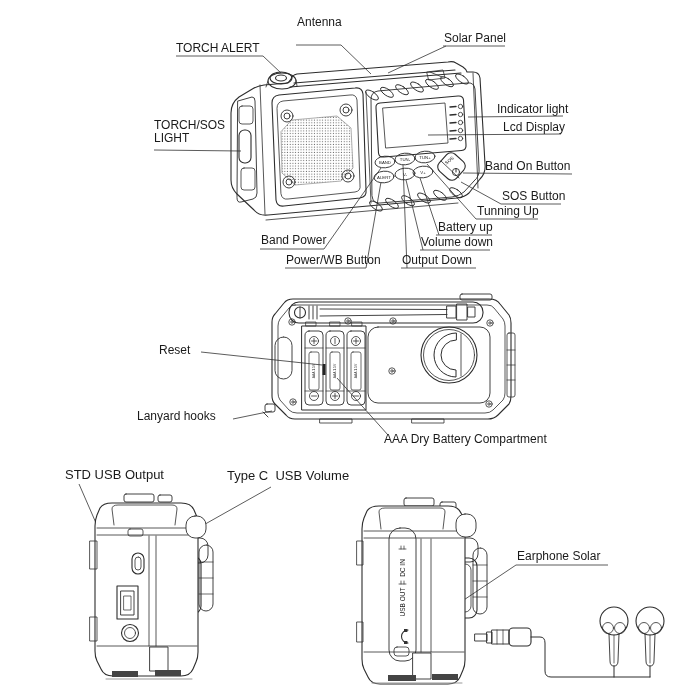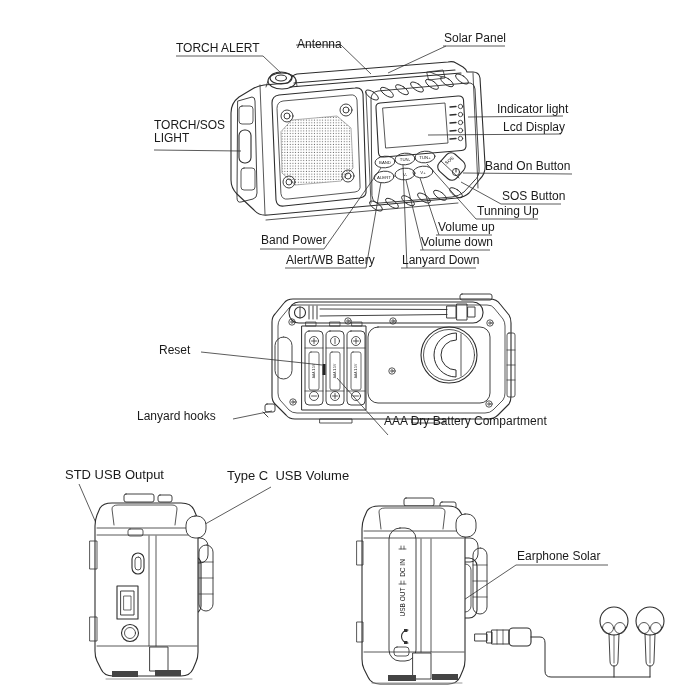--- a/index.html
+++ b/index.html
@@ -337,34 +337,34 @@
       <circle cx="650" cy="621" r="14"></circle>
       <circle cx="644" cy="628" r="5.5" stroke-width="0.8"></circle>
       <circle cx="656" cy="628" r="5.5" stroke-width="0.8"></circle>
       <path d="M645 634 L646 661 Q646 666 650 666 Q654 666 654 661 L655 634" stroke-width="0.9"></path>
       <path d="M650 635 V663" stroke-width="0.7"></path>
     </g>
   </g>
 </svg>
 
 <div class="callout" style="left:176px;top:42px">TORCH ALERT</div>
-<div class="callout" style="left:297px;top:38px">Antenna</div>
+<div class="callout" style="left:297px;top:16px">Antenna</div>
 <div class="callout" style="left:444px;top:32px">Solar Panel</div>
 <div class="callout" style="left:497px;top:103px">Indicator light</div>
 <div class="callout" style="left:503px;top:121px">Lcd Display</div>
 <div class="callout" style="left:485px;top:160px">Band On Button</div>
 <div class="callout" style="left:502px;top:190px">SOS Button</div>
 <div class="callout" style="left:477px;top:205px">Tunning Up</div>
-<div class="callout" style="left:438px;top:221px">Volume up</div>
+<div class="callout" style="left:438px;top:221px">Battery up</div>
 <div class="callout" style="left:421px;top:236px">Volume down</div>
-<div class="callout" style="left:402px;top:254px">Lanyard Down</div>
-<div class="callout" style="left:286px;top:254px">Alert/WB Battery</div>
+<div class="callout" style="left:402px;top:254px">Output Down</div>
+<div class="callout" style="left:286px;top:254px">Power/WB Button</div>
 <div class="callout" style="left:261px;top:234px">Band Power</div>
 <div class="callout" style="left:154px;top:119px">TORCH/SOS
 LIGHT</div>
 <div class="callout" style="left:159px;top:344px">Reset</div>
 <div class="callout" style="left:137px;top:410px">Lanyard hooks</div>
-<div class="callout" style="left:384px;top:415px">AAA Dry Battery Compartment</div>
+<div class="callout" style="left:384px;top:433px">AAA Dry Battery Compartment</div>
 <div class="callout big" style="left:65px;top:468px">STD USB Output</div>
 <div class="callout big" style="left:227px;top:469px">Type C  USB Volume</div>
 <div class="callout" style="left:517px;top:550px">Earphone Solar</div>
 
 </div>
 
 </body></html>

